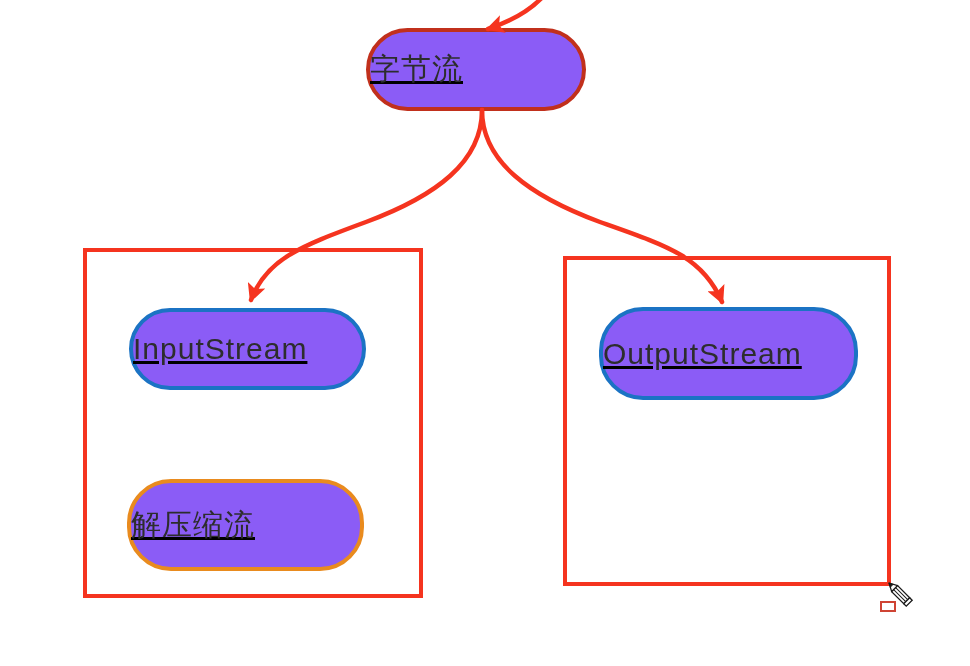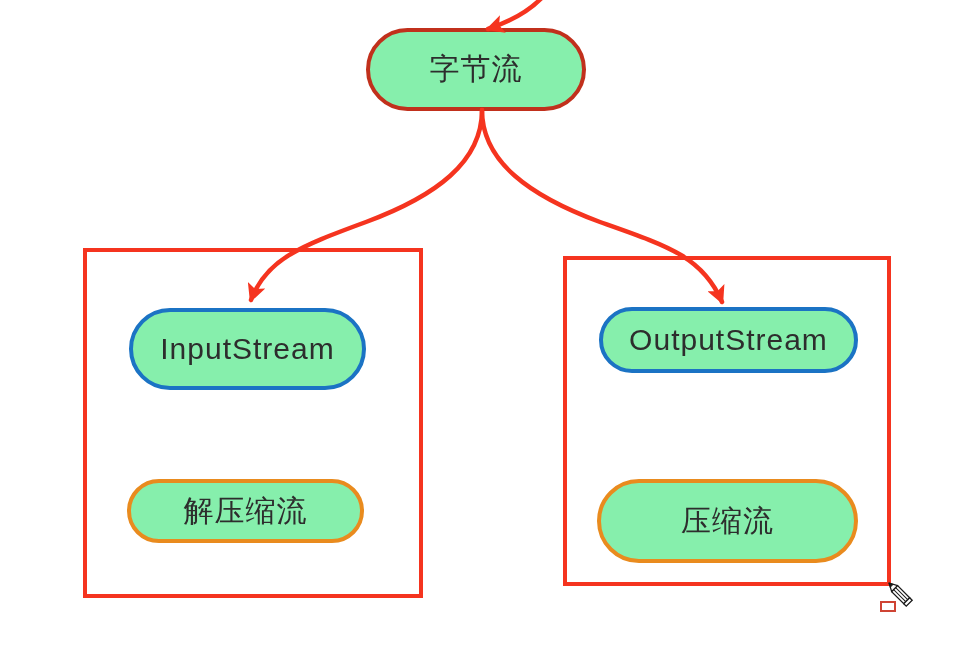--- a/index.html
+++ b/index.html
@@ -1,32 +1,32 @@
 <!DOCTYPE html>
 <html><head>
 <meta charset="utf-8">
 <style>
   html,body{margin:0;padding:0;background:#ffffff;}
   .canvas{
     position:relative;width:970px;height:666px;overflow:hidden;background:#ffffff;
     font-family:"Liberation Sans","DejaVu Sans",sans-serif;
   }
   .pill{
-    position:absolute;box-sizing:border-box;border-radius:44px;background:#86efac;
-    display:flex;align-items:center;justify-content:center;
+    position:absolute;box-sizing:border-box;border-radius:44px;background:#8b5cf6;
+    display:flex;align-items:center;justify-content:flex-start;text-decoration:underline;
   }
   .pill .label{
     color:#2d2d2d;font-size:30px;font-weight:500;letter-spacing:1px;white-space:nowrap;
   }
   .pill-root{left:366px;top:28px;width:220px;height:83px;border:4px solid #c1301c;}
   .pill-blue{border:4px solid #1b73c4;}
   .pill-orange{border:4px solid #e98b1e;}
   .pill-input{left:129px;top:308px;width:237px;height:82px;}
-  .pill-decompress{left:127px;top:479px;width:237px;height:64px;}
-  .pill-output{left:599px;top:307px;width:259px;height:66px;}
+  .pill-decompress{left:127px;top:479px;width:237px;height:92px;}
+  .pill-output{left:599px;top:307px;width:259px;height:93px;}
   .pill-compress{left:597px;top:479px;width:261px;height:84px;}
   .group-box{
     position:absolute;box-sizing:border-box;border:4px solid #f5341f;background:transparent;
   }
   .box-left{left:83px;top:248px;width:340px;height:350px;}
   .box-right{left:563px;top:256px;width:328px;height:330px;}
   .arrow-layer{position:absolute;left:0;top:0;width:970px;height:666px;pointer-events:none;}
   .cursor-wrap{position:absolute;left:876px;top:574px;width:46px;height:44px;}
   .mini-rect{
     position:absolute;left:880px;top:601px;width:16px;height:11px;box-sizing:border-box;
@@ -50,23 +50,20 @@
   </div>
 
   <div class="pill pill-orange pill-decompress">
     <span class="label">解压缩流</span>
   </div>
 
   <div class="pill pill-blue pill-output">
     <span class="label">OutputStream</span>
   </div>
 
-  <div class="pill pill-orange pill-compress">
-    <span class="label">压缩流</span>
-  </div>
 
   <svg class="arrow-layer" viewBox="0 0 970 666" xmlns="http://www.w3.org/2000/svg">
     <defs>
       <marker id="ah" viewBox="0 0 10 10" refX="8.5" refY="5" markerWidth="4.1" markerHeight="4.1" orient="auto-start-reverse">
         <path d="M0,0 L10,5 L0,10 L2.2,5 Z" fill="#f5341f"></path>
       </marker>
     </defs>
     <path d="M 547 -8 C 534 8, 512 21, 488 29" fill="none" stroke="#f5341f" stroke-width="4.5" stroke-linecap="round" marker-end="url(#ah)"></path>
     <path d="M 482 110 C 482 162, 436 196, 366 222 C 298 247, 266 260, 251 300" fill="none" stroke="#f5341f" stroke-width="4.5" stroke-linecap="round" marker-end="url(#ah)"></path>
     <path d="M 482 110 C 482 162, 530 196, 600 222 C 668 246, 703 257, 722 302" fill="none" stroke="#f5341f" stroke-width="4.5" stroke-linecap="round" marker-end="url(#ah)"></path>

